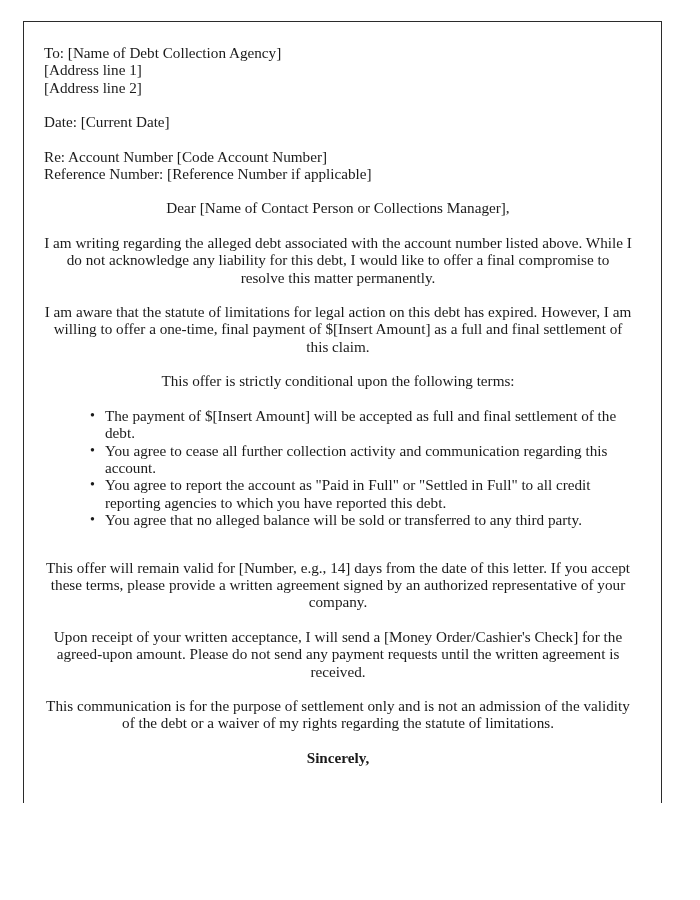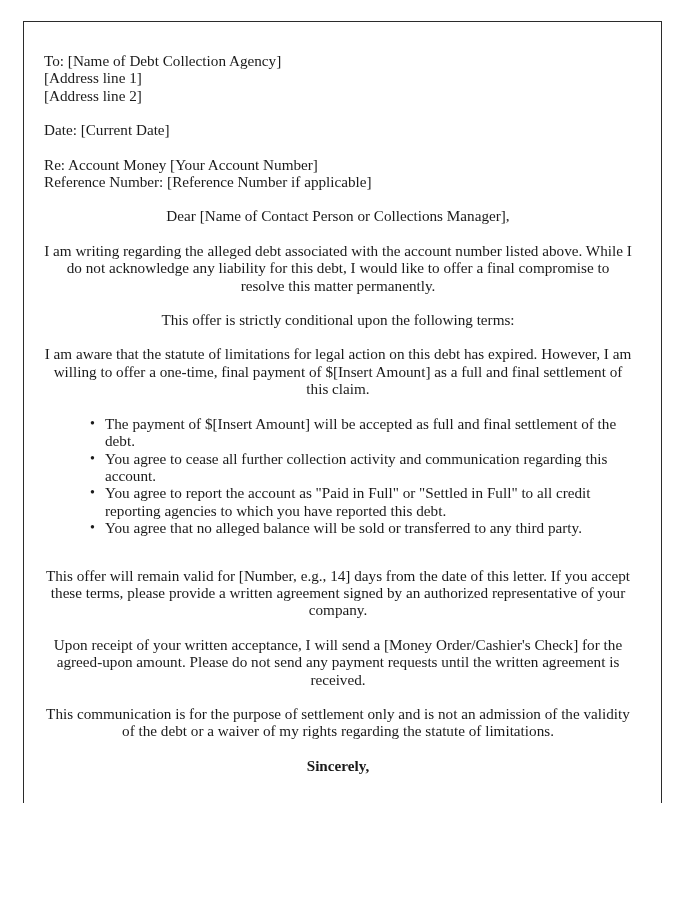--- a/index.html
+++ b/index.html
@@ -28,21 +28,21 @@
     border-left: 1.4px solid #2b2b2b;
     border-right: 1.4px solid #2b2b2b;
     border-bottom: none;
     box-sizing: border-box;
     pointer-events: none;
   }
 
   .letter {
     position: absolute;
     left: 44px;
-    top: 52px;
+    top: 44px;
     width: 588px;
     font-size: 15.2px;
     line-height: 17.4px;
   }
 
   .block {
     margin: 0 0 17px 0;
   }
   .block:last-child {
     margin-bottom: 0;
@@ -95,31 +95,31 @@
     <span class="line">To: [Name of Debt Collection Agency]</span>
     <span class="line">[Address line 1]</span>
     <span class="line">[Address line 2]</span>
   </div>
 
   <div class="block">
     <span class="line">Date: [Current Date]</span>
   </div>
 
   <div class="block">
-    <span class="line">Re: Account Money [Your Account Number]</span>
+    <span class="line">Re: Account Number [Code Account Number]</span>
     <span class="line">Reference Number: [Reference Number if applicable]</span>
   </div>
 
   <p class="para">Dear [Name of Contact Person or Collections Manager],</p>
 
   <p class="para">I am writing regarding the alleged debt associated with the account number listed above. While I do not acknowledge any liability for this debt, I would like to offer a final compromise to resolve this matter permanently.</p>
 
+  <p class="para">I am aware that the statute of limitations for legal action on this debt has expired. However, I am willing to offer a one-time, final payment of $[Insert Amount] as a full and final settlement of this claim.</p>
+
   <p class="para">This offer is strictly conditional upon the following terms:</p>
-
-  <p class="para">I am aware that the statute of limitations for legal action on this debt has expired. However, I am willing to offer a one-time, final payment of $[Insert Amount] as a full and final settlement of this claim.</p>
 
   <ul class="terms">
     <li>The payment of $[Insert Amount] will be accepted as full and final settlement of the debt.</li>
     <li>You agree to cease all further collection activity and communication regarding this account.</li>
     <li>You agree to report the account as "Paid in Full" or "Settled in Full" to all credit reporting agencies to which you have reported this debt.</li>
     <li>You agree that no alleged balance will be sold or transferred to any third party.</li>
   </ul>
 
   <p class="para">This offer will remain valid for [Number, e.g., 14] days from the date of this letter. If you accept these terms, please provide a written agreement signed by an authorized representative of your company.</p>
 

